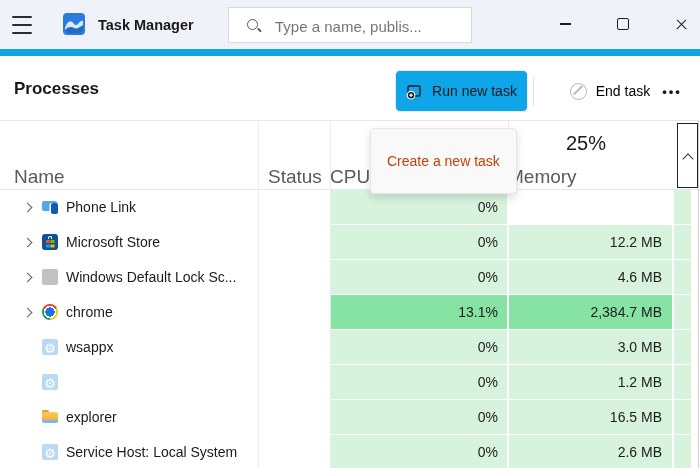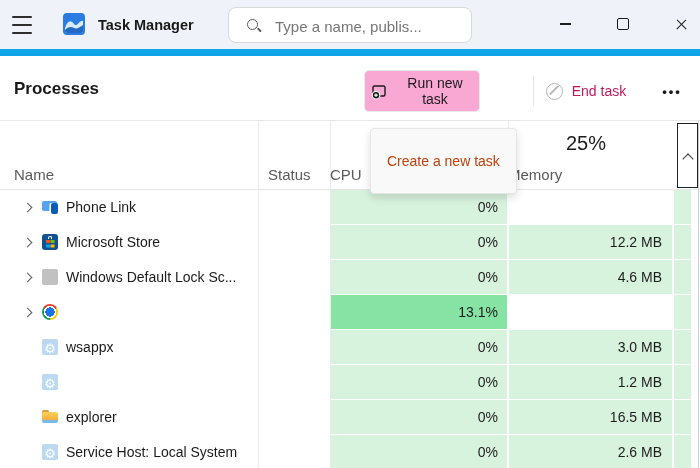--- a/index.html
+++ b/index.html
@@ -4,50 +4,50 @@
 <style>
   html,body{margin:0;padding:0}
   body{width:700px;height:468px;overflow:hidden;position:relative;background:#fff;
        font-family:"Liberation Sans", sans-serif;color:#1b1b1b;-webkit-font-smoothing:antialiased}
   
   .topbar{position:absolute;left:0;top:0;width:700px;height:49px;background:#eff3f9;border-bottom:7px solid #0ea5e9}
   .hamburger{position:absolute;left:12px;top:14px;width:26px;height:22px;display:flex;flex-direction:column;justify-content:space-between;padding:2px 0;box-sizing:border-box;cursor:pointer;background:none;border:none}
   .hamburger i{display:block;width:20px;height:2px;background:#2d2d2d;border-radius:1px}
   .appicon{position:absolute;left:62px;top:12px;width:24px;height:24px}
   .wintitle{position:absolute;left:98px;top:17px;font-size:14.5px;font-weight:700;color:#191919}
-  .searchbox{position:absolute;left:228px;top:7px;width:244px;height:36px;background:#fff;border:1px solid #d9d9d9;border-radius:8px;box-sizing:border-box}
+  .searchbox{position:absolute;left:228px;top:7px;width:244px;height:36px;background:#fff;border:1px solid #d9d9d9;border-radius:0;box-sizing:border-box}
   .mag{position:absolute;left:17px;top:10px;width:16px;height:16px}
   .mag::before{content:"";position:absolute;left:1px;top:1px;width:9px;height:9px;border:1.6px solid #5a5a5a;border-radius:50%}
   .mag::after{content:"";position:absolute;left:11px;top:11px;width:5px;height:1.6px;background:#5a5a5a;transform:rotate(45deg);border-radius:1px}
   .searchbox input{position:absolute;left:44px;top:0;width:190px;height:34px;border:none;outline:none;background:transparent;font-family:"Liberation Sans",sans-serif;font-size:15px;color:#1b1b1b}
   .searchbox input::placeholder{color:#767676}
   .winbtn{position:absolute;top:6px;width:40px;height:36px;background:none;border:none;cursor:pointer}
   .winbtn.min{left:545px}.winbtn.max{left:603px}.winbtn.cls{left:661px}
   .ic-min{display:block;margin:0 auto;width:11px;height:1.5px;background:#1c1c1c}
   .ic-max{display:block;margin:0 auto;width:10px;height:10px;border:1.3px solid #1c1c1c;border-radius:2px}
   .ic-x{display:block;position:relative;margin:0 auto;width:13px;height:13px}
   .ic-x::before,.ic-x::after{content:"";position:absolute;left:0;top:6px;width:13px;height:1.4px;background:#1c1c1c}
   .ic-x::before{transform:rotate(45deg)}.ic-x::after{transform:rotate(-45deg)}
   
   .pagetitle{position:absolute;left:14px;top:79px;font-size:17px;font-weight:700;color:#191919}
   .btn{position:absolute;top:70px;height:42px;display:flex;align-items:center;justify-content:center;gap:9px;border-radius:5px;font-size:14px;cursor:pointer;background:none;border:none;font-family:"Liberation Sans",sans-serif}
-  .btn.run{left:364px;width:116px;background:#f9a8d4;border:1px solid #e9e9e9;color:#1b1b1b}
-  .btn.end{left:536px;width:100px;color:#be185d;cursor:default}
+  .btn.run{left:395px;width:133px;background:#0ea5e9;border:1px solid #e9e9e9;color:#1b1b1b}
+  .btn.end{left:560px;width:100px;color:#000000;cursor:default}
   .vdiv{position:absolute;left:533px;top:76px;width:1px;height:30px;background:#e4e4e4}
   .noicon{position:relative;width:17px;height:17px;border:1.6px solid #b5b5b5;border-radius:50%;box-sizing:border-box;flex:0 0 auto}
   .noicon::after{content:"";position:absolute;left:50%;top:0.5px;width:1.6px;height:12px;background:#b5b5b5;transform:translateX(-50%) rotate(45deg)}
   .btn.more{left:648px;width:48px;color:#1b1b1b;font-size:13px;font-weight:700;letter-spacing:2px}
   
   .thead-line-top{position:absolute;left:0;top:120px;width:700px;height:1px;background:#e6e6e6}
   .thead-line-bot{position:absolute;left:0;top:189px;width:700px;height:1px;background:#e6e6e6}
   .col-div{position:absolute;top:121px;width:1px;background:#ebebeb}
   .col-div.d1{left:258px;height:347px}
   .col-div.d2{left:330px;height:347px}
   .col-div.d3{left:508px;height:68px}
-  .hlabel{position:absolute;font-size:15px;color:#5a5a5a;background:none;border:none;font-family:"Liberation Sans",sans-serif;padding:0;cursor:pointer}
+  .hlabel{position:absolute;font-size:19px;color:#5a5a5a;background:none;border:none;font-family:"Liberation Sans",sans-serif;padding:0;cursor:pointer}
   .h-name{left:14px;top:166px}
   .h-status{left:268px;top:166px}
   .h-cpu{left:330px;top:166px;width:170px;text-align:left}
   .h-mem{left:508px;top:166px;width:156px;text-align:left}
   .h-total{position:absolute;left:508px;top:132px;width:156px;text-align:center;font-size:20px;color:#1b1b1b}
   .tooltip{position:absolute;left:370px;top:128px;padding:24px 16px;background:#f9f9f9;border:1px solid #e6e6e6;border-radius:4px;box-shadow:0 4px 9px rgba(0,0,0,.13);font-size:14px;color:#c2410c;z-index:50;white-space:nowrap}
   .scrollupbox{position:absolute;left:677px;top:123px;width:21px;height:65px;background:#fff;border:1px solid #222;box-sizing:border-box;z-index:10;cursor:pointer;padding:0}
   .up-chev{display:block;margin:7px auto 0;width:7px;height:7px;border-left:1.6px solid #3a3a3a;border-top:1.6px solid #3a3a3a;transform:rotate(45deg)}
   .scrollline{position:absolute;left:698px;top:121px;width:1px;height:347px;background:#cfcfcf}
   
@@ -168,21 +168,23 @@
       <span class="chev"></span>
       <span class="icon ic-generic-window"></span>
       <span class="rname">Windows Default Lock Sc...</span>
       <span class="cell cpu">0%</span>
       <span class="cell mem">4.6 MB</span>
       <span class="cell disk"></span>
     </div>
     <div class="row">
       <span class="chev"></span>
       <span class="icon ic-chrome"></span>
+      <span class="rname">chrome</span>
       <span class="cell cpu hot">13.1%</span>
+      <span class="cell mem hot">2,384.7 MB</span>
       <span class="cell disk"></span>
     </div>
     <div class="row">
       <span class="icon ic-service-gear"></span>
       <span class="rname">wsappx</span>
       <span class="cell cpu">0%</span>
       <span class="cell mem">3.0 MB</span>
       <span class="cell disk"></span>
     </div>
     <div class="row">

